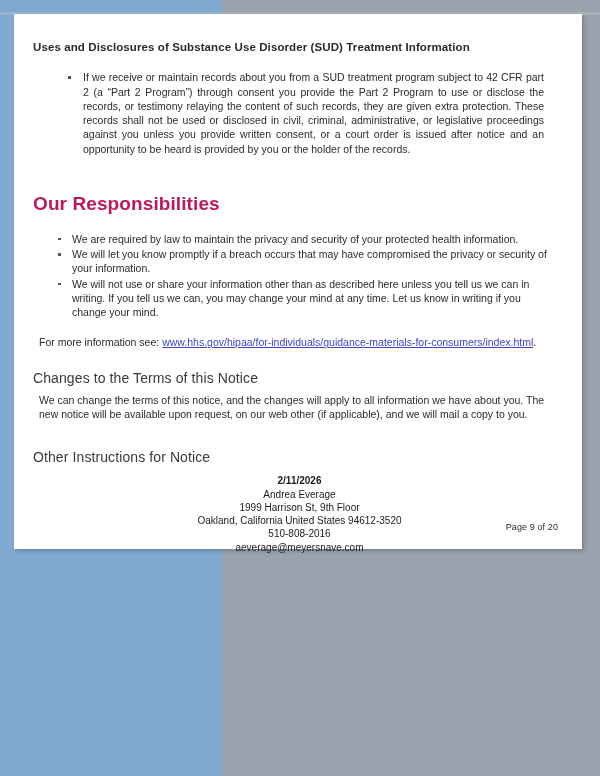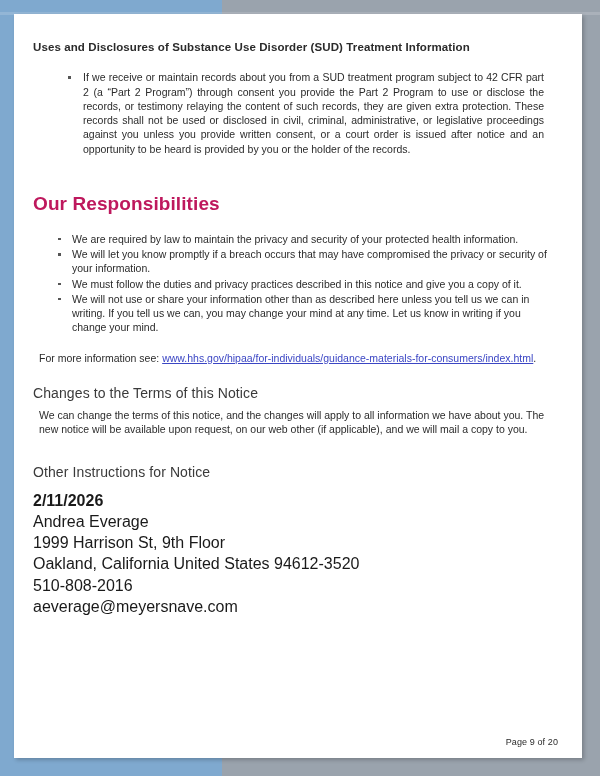--- a/index.html
+++ b/index.html
@@ -37,21 +37,21 @@
     height: 3px;
     background: rgba(255,255,255,0.16);
   }
 
   
   #sheet {
     position: absolute;
     left: 14px;
     top: 14px;
     width: 568px;
-    height: 744px;
+    height: 535px;
     background: #ffffff;
     box-shadow: 2px 2px 4px rgba(0,0,0,0.22);
   }
 
   #content {
     position: absolute;
     left: 19px;
     top: 26px;
     width: 533px;
   }
@@ -125,33 +125,33 @@
   .block-gap-lg { height: 21px; }
   .block-gap-md { height: 13px; }
 
   a.doc-link {
     color: #3b46c4;
     text-decoration: underline;
   }
 
   
   #contact {
-    text-align: left;
+    text-align: center;
     margin-top: 8px;
-    font-size: 16px;
+    font-size: 10px;
     color: #1a1a1a;
     line-height: 1.33;
   }
   #contact .bold { font-weight: bold; }
 
   
   #footer {
     position: absolute;
     right: 24px;
-    bottom: 11px;
+    bottom: 17px;
     font-size: 9px;
     color: #2b2b2b;
     letter-spacing: 0.1px;
   }
 </style>
 </head>
 <body>
 
 <div id="viewer">
 
@@ -168,21 +168,20 @@
         <li>If we receive or maintain records about you from a SUD treatment program subject to 42 CFR part 2 (a “Part 2 Program”) through consent you provide the Part 2 Program to use or disclose the records, or testimony relaying the content of such records, they are given extra protection. These records shall not be used or disclosed in civil, criminal, administrative, or legislative proceedings against you unless you provide written consent, or a court order is issued after notice and an opportunity to be heard is provided by you or the holder of the records.</li>
       </ul>
 
       <div class="block-gap-lg"></div>
 
       <h1 class="h-blue">Our Responsibilities</h1>
 
       <ul class="bullets">
         <li>We are required by law to maintain the privacy and security of your protected health information.</li>
         <li>We will let you know promptly if a breach occurs that may have compromised the privacy or security of your information.</li>
-        <li>We must follow the duties and privacy practices described in this notice and give you a copy of it.</li>
         <li>We will not use or share your information other than as described here unless you tell us we can in writing. If you tell us we can, you may change your mind at any time. Let us know in writing if you change your mind.</li>
       </ul>
 
       <p class="para"><span>For more information see: </span><a class="doc-link" href="#">www.hhs.gov/hipaa/for-individuals/guidance-materials-for-consumers/index.html</a><span>.</span></p>
 
       <div class="block-gap-md"></div>
 
       <h2 class="h-plain">Changes to the Terms of this Notice</h2>
 
       <p class="para">We can change the terms of this notice, and the changes will apply to all information we have about you. The new notice will be available upon request, on our web other (if applicable), and we will mail a copy to you.</p>

